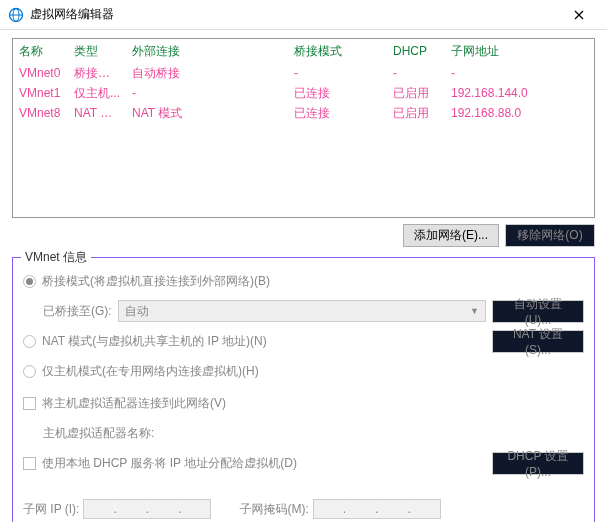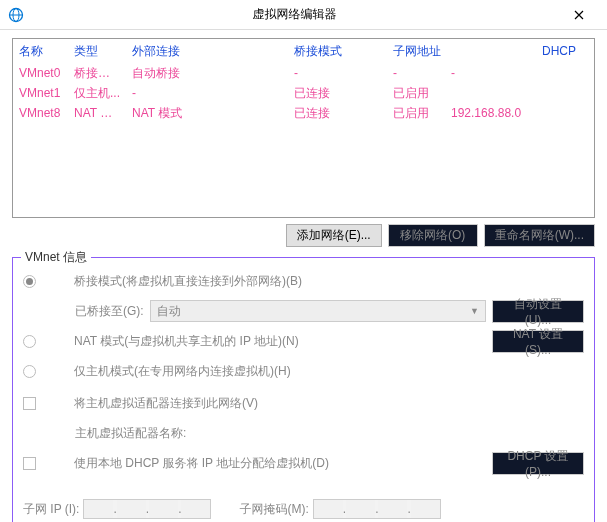--- a/index.html
+++ b/index.html
@@ -1,27 +1,27 @@
 <!DOCTYPE html>
 <html><head>
 <meta charset="utf-8">
 <style>
 * { box-sizing: border-box; margin: 0; padding: 0; font-family: "Microsoft YaHei", "Segoe UI", sans-serif; font-size: 12px; }
 body { background: #fff; width: 607px; height: 522px; overflow: hidden; color: #000; }
 
 .titlebar { height: 30px; display: flex; align-items: center; padding: 0 8px; border-bottom: 1px solid #ddd; }
 .title-icon { width: 16px; height: 16px; margin-right: 6px; display: flex; align-items: center; justify-content: center; }
-.title-text { flex: 1; text-align: center; }
+.title-text { flex: 1; }
 .close-btn { width: 40px; height: 28px; display: flex; align-items: center; justify-content: center; cursor: pointer; }
 
 .content { padding: 8px 12px 10px 12px; }
 
 .table-panel { border: 1px solid #999; height: 180px; background: #fff; overflow: hidden; }
 .thead { display: flex; height: 24px; align-items: center; }
-.thead .col { padding: 4px 6px; font-weight: normal; color: #1d4ed8; }
+.thead .col { padding: 4px 6px; font-weight: normal; color: #15803d; }
 .trow { display: flex; height: 20px; align-items: center; }
 .trow .col { padding: 2px 6px; color: #ec4899; white-space: nowrap; overflow: hidden; text-overflow: ellipsis; }
 .col-name { width: 55px; }
 .col-type { width: 58px; }
 .col-ext { width: 162px; }
 .col-host { width: 99px; }
 .col-dhcp { width: 58px; }
 .col-subnet { flex: 1; }
 
 .btn-row { display: flex; justify-content: flex-end; gap: 6px; margin-top: 6px; }
@@ -30,21 +30,21 @@
 
 .group { margin-top: 10px; border: 1px solid #8b5cf6; padding: 10px 10px 12px 10px; position: relative; }
 .group-title { position: absolute; top: -9px; left: 8px; background: #fff; padding: 0 4px; color: #333; }
 
 .form-row { display: flex; align-items: center; height: 26px; margin-bottom: 4px; }
 .form-row.indent { padding-left: 20px; }
 .radio, .check { width: 13px; height: 13px; border: 1px solid #777; border-radius: 50%; margin-right: 6px; flex-shrink: 0; display: inline-flex; align-items: center; justify-content: center; }
 .radio.disabled, .check.disabled { border-color: #bbb; }
 .radio.checked::after { content: ""; width: 7px; height: 7px; border-radius: 50%; background: #888; }
 .check { border-radius: 0; }
-.label { color: #000; margin-left: 32px; }
+.label { color: #000; }
 .label.disabled { color: #888; }
 .select { flex: 1; height: 22px; border: 1px solid #ccc; background: #eee; display: flex; align-items: center; padding: 0 6px; justify-content: space-between; margin-right: 6px; color: #888; }
 .select .arrow { font-size: 9px; color: #888; }
 .side-btn { width: 92px; }
 .ip-input { display: inline-flex; border: 1px solid #bbb; background: #fff; height: 20px; width: 128px; align-items: center; }
 .ip-input .seg { flex: 1; height: 100%; border: none; text-align: center; width: 25px; outline: none; font-size: 12px; }
 .ip-input .dot { color: #888; }
 .ip-label { color: #888; margin-right: 4px; }
 .ip-input.disabled { background: #f3f3f3; border-color: #ccc; }
 </style>
@@ -67,54 +67,54 @@
   </div>
 </div>
 
 <div class="content">
   <div class="table-panel">
     <div class="thead">
       <div class="col col-name">名称</div>
       <div class="col col-type">类型</div>
       <div class="col col-ext">外部连接</div>
       <div class="col col-host">桥接模式</div>
+      <div class="col col-dhcp">DHCP</div>
       <div class="col col-subnet">子网地址</div>
-      <div class="col col-dhcp">DHCP</div>
     </div>
     <div id="tbody">
         <div class="trow">
           <div class="col col-name">VMnet0</div>
           <div class="col col-type">桥接模式</div>
           <div class="col col-ext">自动桥接</div>
           <div class="col col-host">-</div>
           <div class="col col-dhcp">-</div>
           <div class="col col-subnet">-</div>
         </div>
         <div class="trow">
           <div class="col col-name">VMnet1</div>
           <div class="col col-type">仅主机...</div>
           <div class="col col-ext">-</div>
           <div class="col col-host">已连接</div>
           <div class="col col-dhcp">已启用</div>
+          <div class="col col-subnet">192.168.144.0</div>
         </div>
         <div class="trow">
           <div class="col col-name">VMnet8</div>
           <div class="col col-type">NAT 模式</div>
           <div class="col col-ext">NAT 模式</div>
           <div class="col col-host">已连接</div>
           <div class="col col-dhcp">已启用</div>
           <div class="col col-subnet">192.168.88.0</div>
         </div>
       </div>
   </div>
 
   <div class="btn-row">
     <button class="btn">添加网络(E)...</button>
     <button class="btn disabled" disabled="">移除网络(O)</button>
-    <button class="btn disabled" disabled="">重命名网络(W)...</button>
   </div>
 
   <div class="group">
     <div class="group-title">VMnet 信息</div>
 
     <div class="form-row">
       <span class="radio checked disabled"></span>
       <span class="label disabled">桥接模式(将虚拟机直接连接到外部网络)(B)</span>
     </div>
     <div class="form-row indent">

